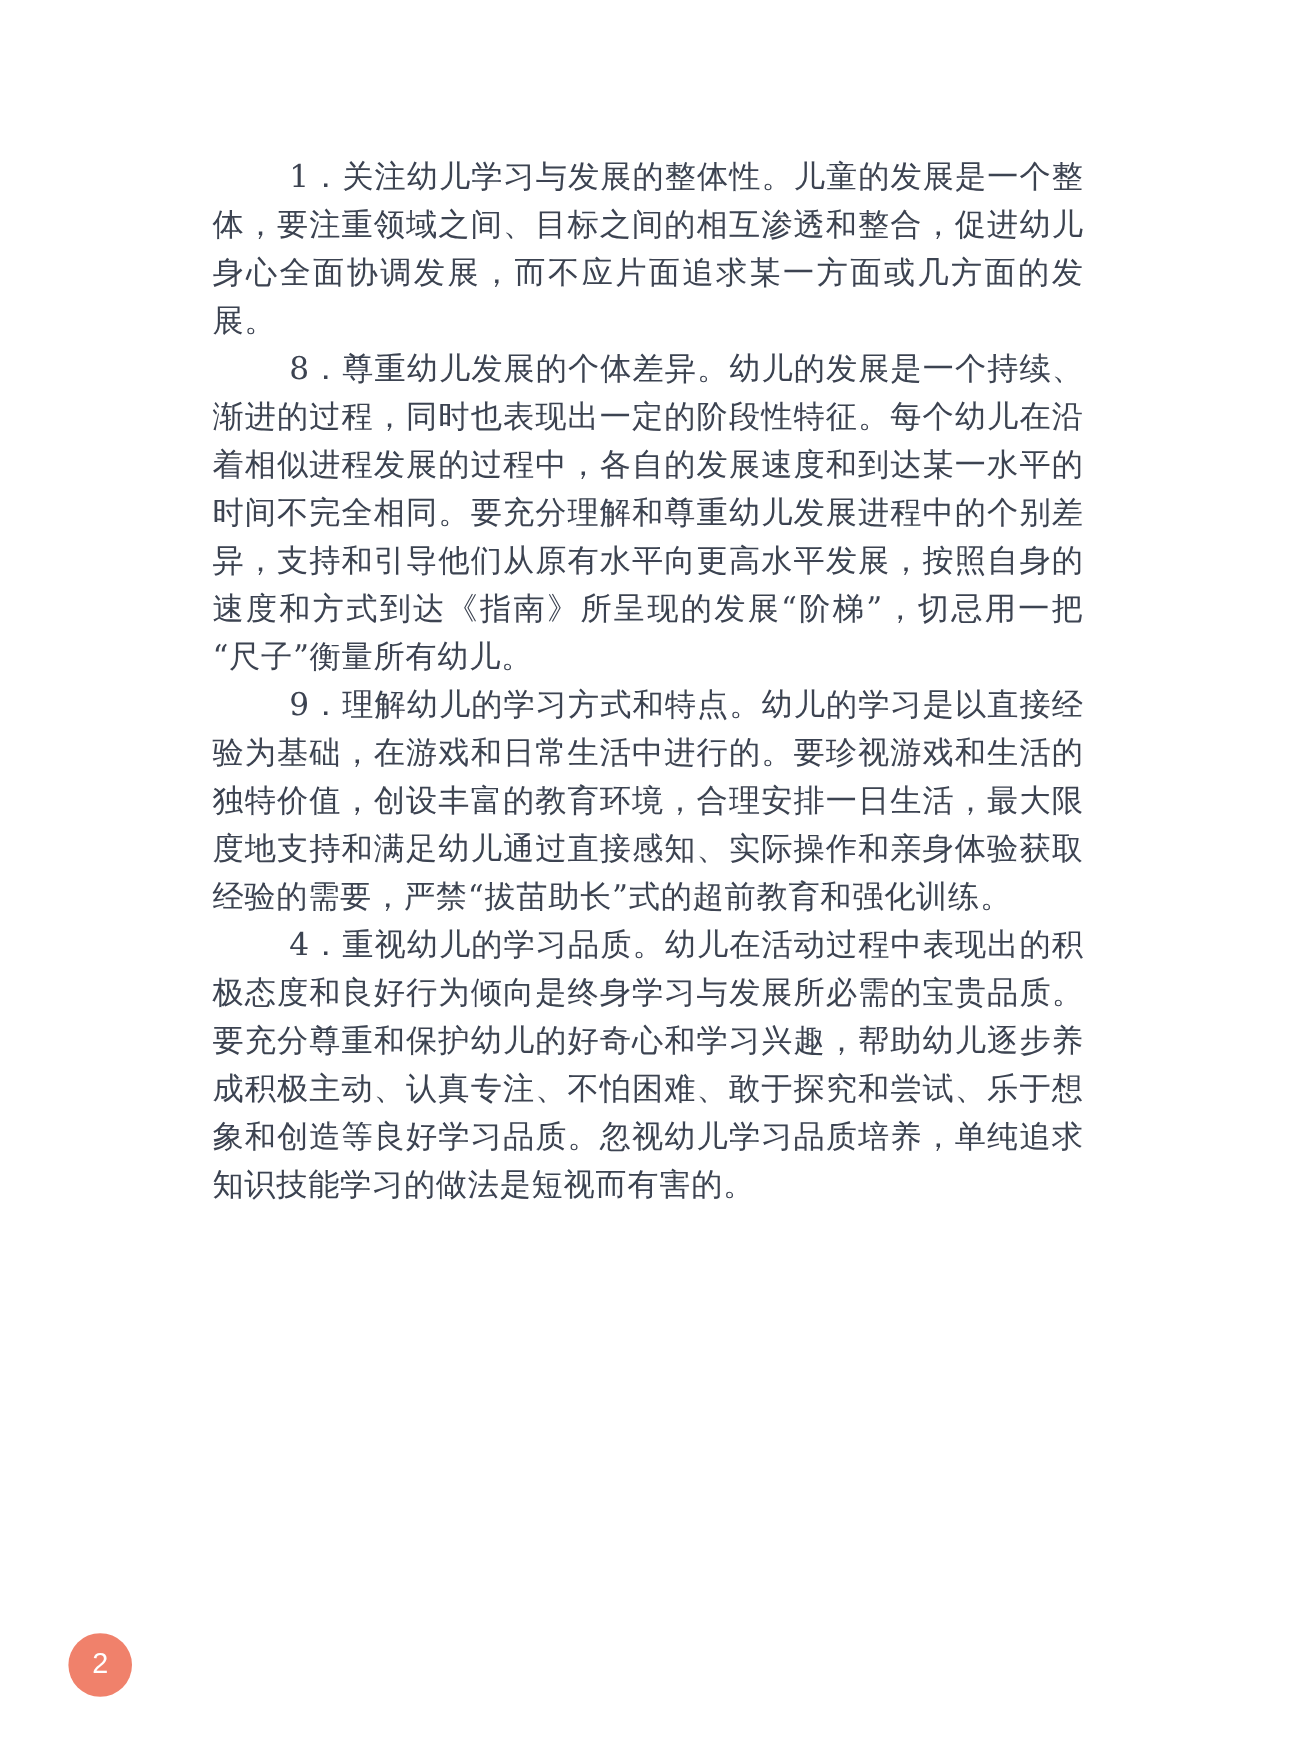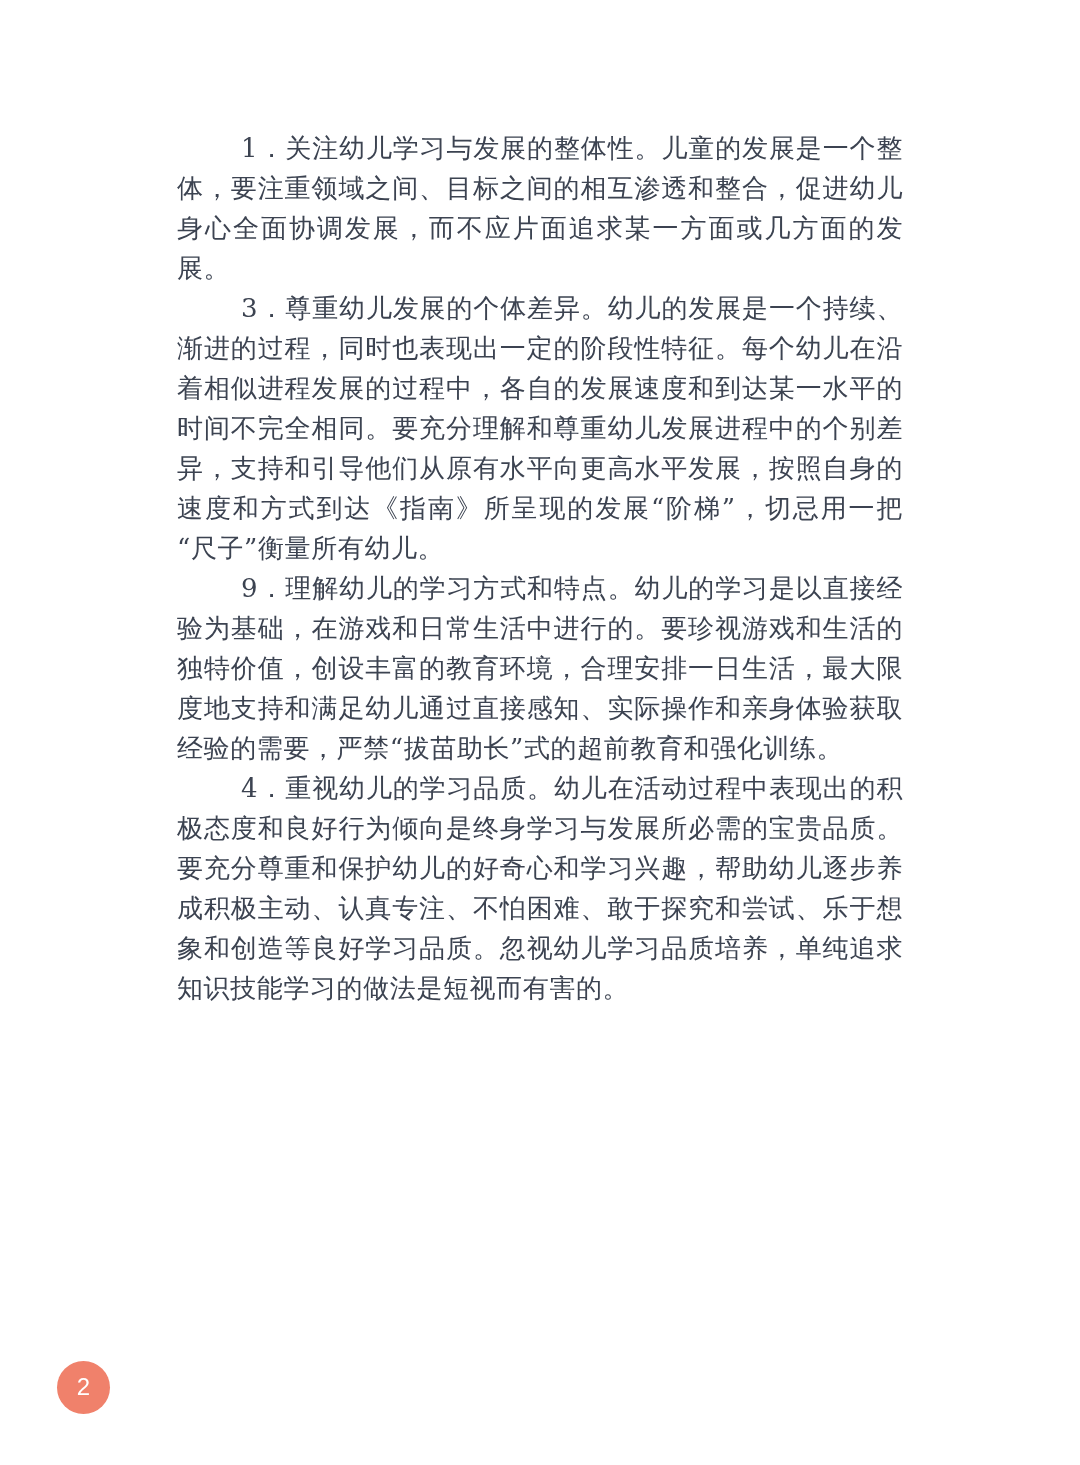--- a/index.html
+++ b/index.html
@@ -73,21 +73,21 @@
     padding-bottom: 1px;
   }
 </style>
 </head>
 <body>
 
 <div class="page">
 
   <div class="content">
     <p class="para">1．关注幼儿学习与发展的整体性。儿童的发展是一个整体，要注重领域之间、目标之间的相互渗透和整合，促进幼儿身心全面协调发展，而不应片面追求某一方面或几方面的发展。</p>
-    <p class="para">3．尊重幼儿发展的个体差异。幼儿的发展是一个持续、渐进的过程，同时也表现出一定的阶段性特征。每个幼儿在沿着相似进程发展的过程中，各自的发展速度和到达某一水平的时间不完全相同。要充分理解和尊重幼儿发展进程中的个别差异，支持和引导他们从原有水平向更高水平发展，按照自身的速度和方式到达《指南》所呈现的发展“阶梯”，切忌用一把“尺子”衡量所有幼儿。</p>
+    <p class="para">8．尊重幼儿发展的个体差异。幼儿的发展是一个持续、渐进的过程，同时也表现出一定的阶段性特征。每个幼儿在沿着相似进程发展的过程中，各自的发展速度和到达某一水平的时间不完全相同。要充分理解和尊重幼儿发展进程中的个别差异，支持和引导他们从原有水平向更高水平发展，按照自身的速度和方式到达《指南》所呈现的发展“阶梯”，切忌用一把“尺子”衡量所有幼儿。</p>
     <p class="para">9．理解幼儿的学习方式和特点。幼儿的学习是以直接经验为基础，在游戏和日常生活中进行的。要珍视游戏和生活的独特价值，创设丰富的教育环境，合理安排一日生活，最大限度地支持和满足幼儿通过直接感知、实际操作和亲身体验获取经验的需要，严禁“拔苗助长”式的超前教育和强化训练。</p>
     <p class="para">4．重视幼儿的学习品质。幼儿在活动过程中表现出的积极态度和良好行为倾向是终身学习与发展所必需的宝贵品质。要充分尊重和保护幼儿的好奇心和学习兴趣，帮助幼儿逐步养成积极主动、认真专注、不怕困难、敢于探究和尝试、乐于想象和创造等良好学习品质。忽视幼儿学习品质培养，单纯追求知识技能学习的做法是短视而有害的。</p>
   </div>
 
   <div class="page-number-badge">
     <span class="num">2</span>
   </div>
 
 </div>
 

